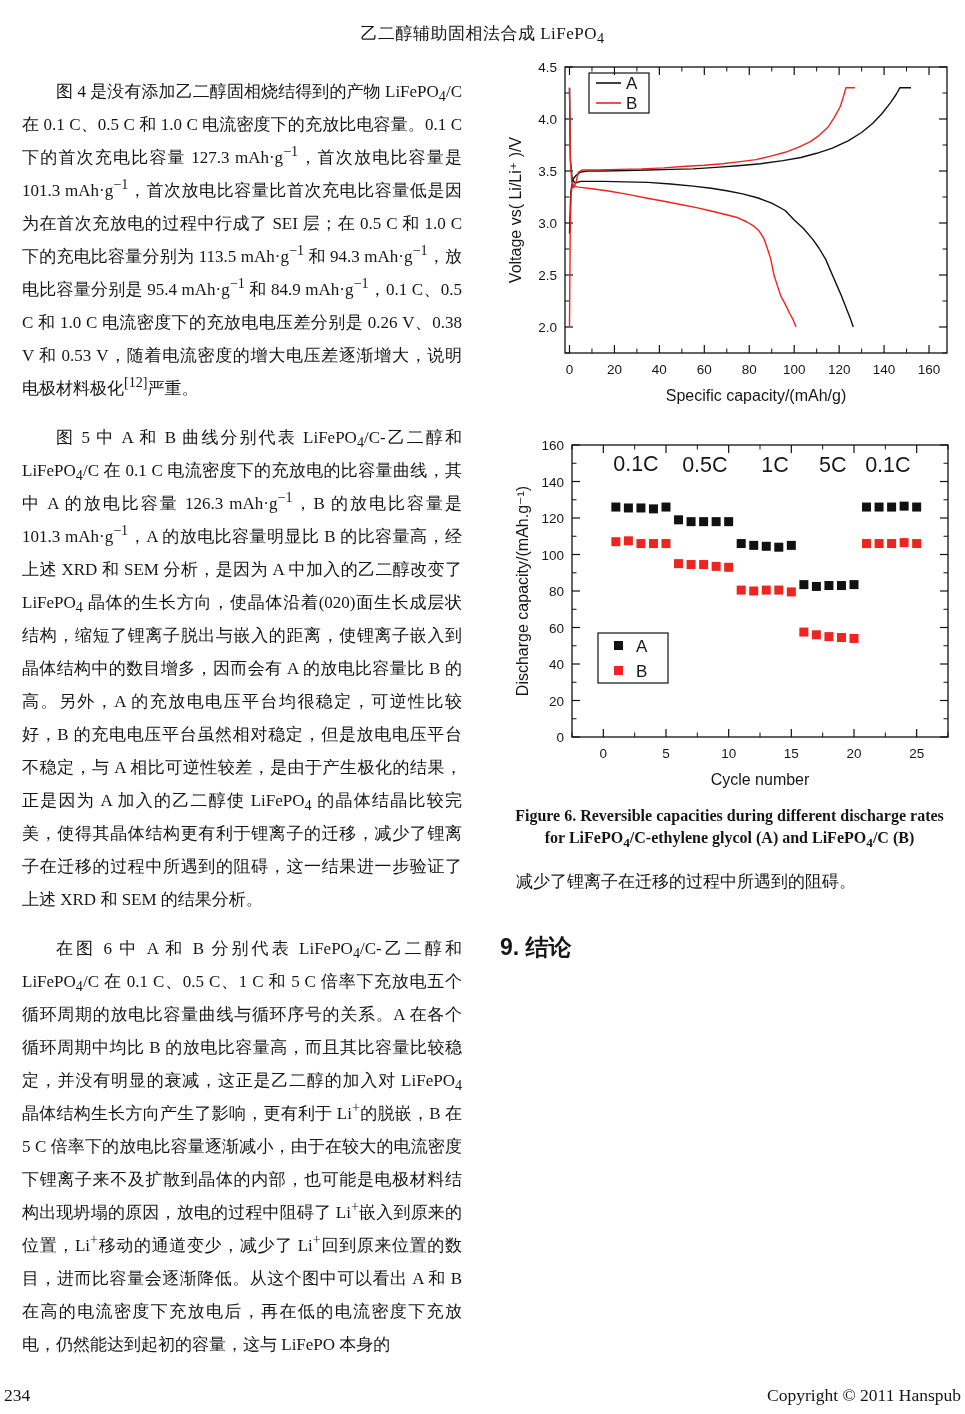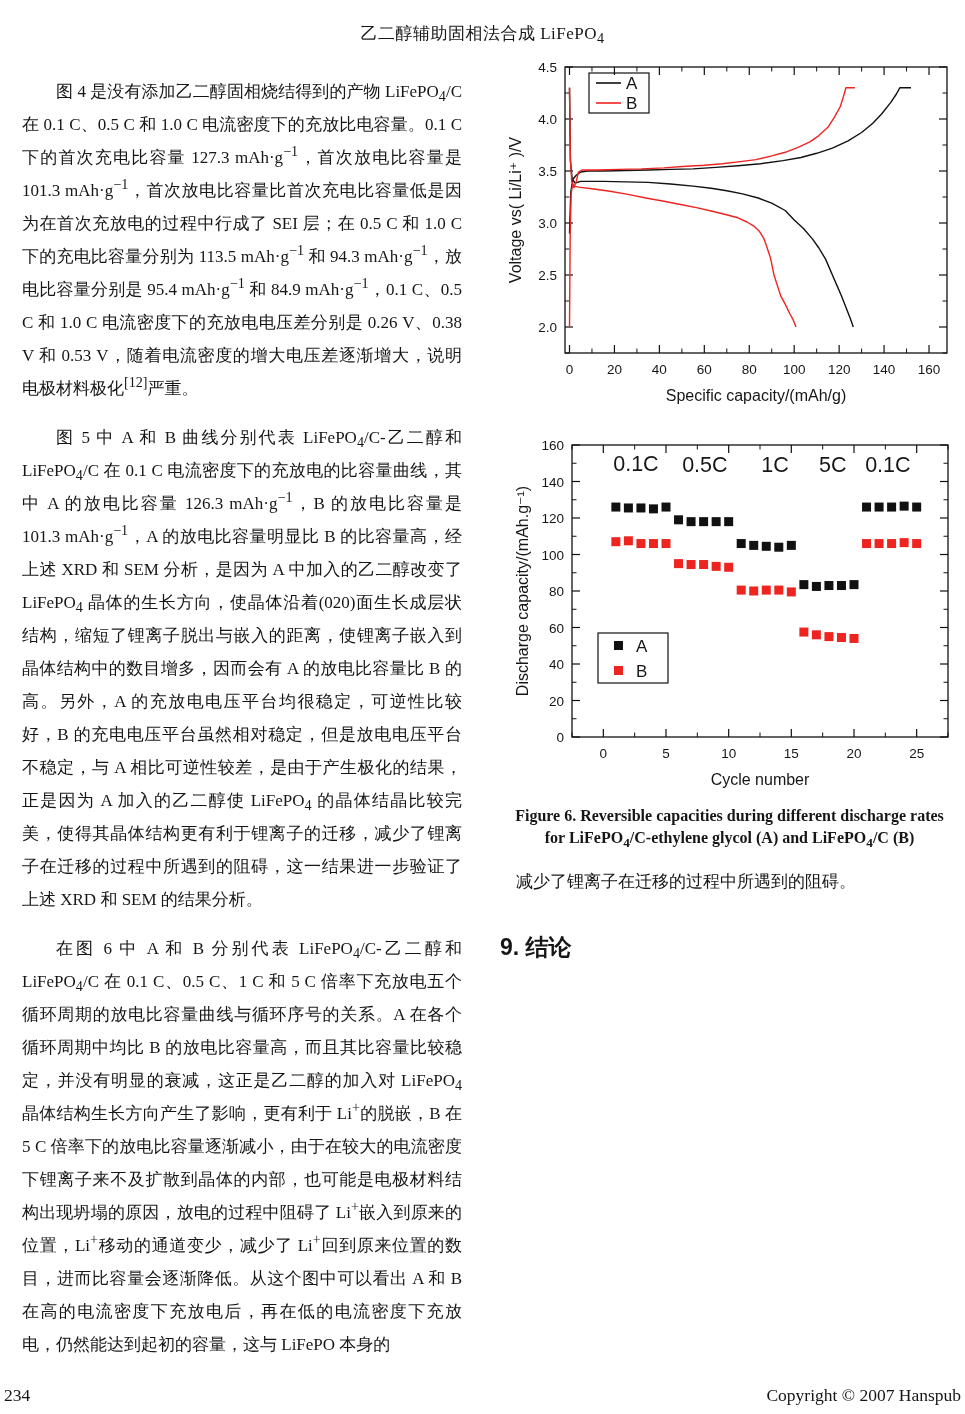--- a/index.html
+++ b/index.html
@@ -302,14 +302,14 @@
     <p class="body noindent continuation">减少了锂离子在迁移的过程中所遇到的阻碍。</p>
 
     <h2 class="section-heading">9. 结论</h2>
 
 
   </div>
 </div>
 
 <div class="footer">
   <span>234</span>
-  <span>Copyright © 2007 Hanspub</span>
+  <span>Copyright © 2011 Hanspub</span>
 </div>
 
 </body></html>

